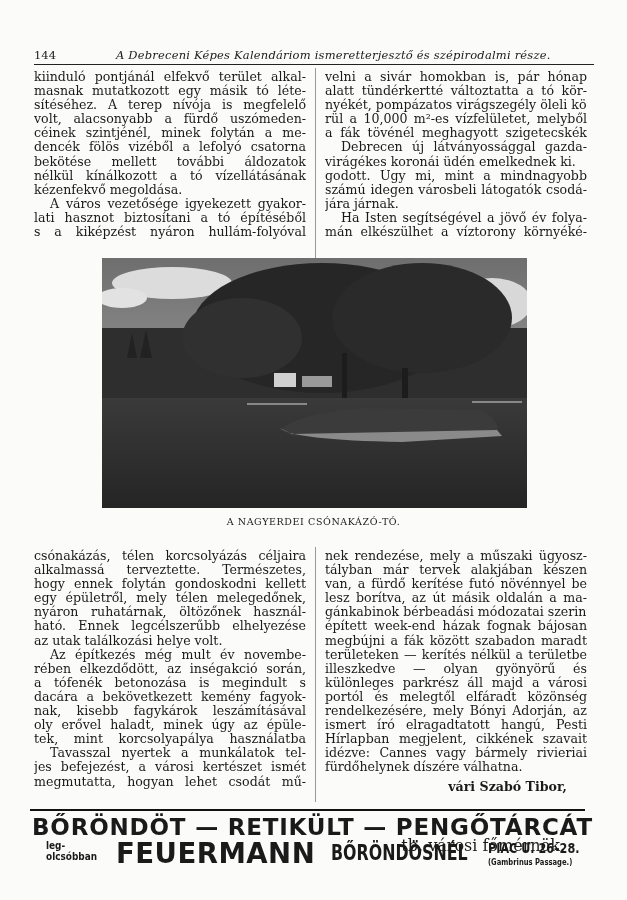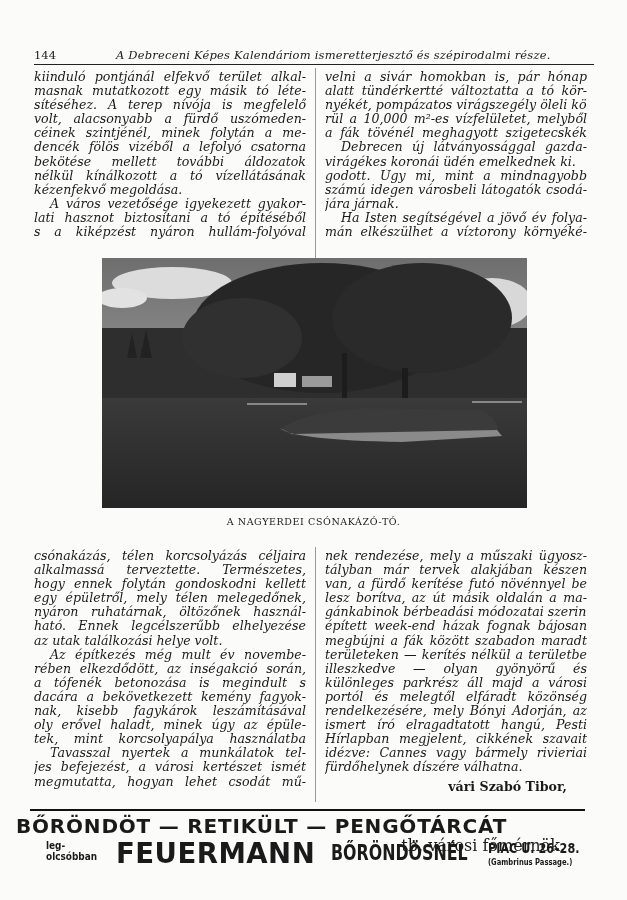--- a/index.html
+++ b/index.html
@@ -10,37 +10,37 @@
     .header {
       position: absolute; left: 34px; top: 46px; width: 560px; height: 18px;
       border-bottom: 1.5px solid #222; font-size: 11.5px;
     }
     .header .pnum { position: absolute; left: 0; top: 2px; }
     .header .title { position: absolute; left: 82px; top: 2px; font-style: italic; letter-spacing: 0.2px; }
     .col {
       position: absolute; font-size: 12.6px; line-height: 14.1px; text-align: justify;
       hyphens: manual;
     }
-    .col .line { display: block; text-align: justify; text-align-last: justify; white-space: nowrap; overflow: hidden; font-style: italic; }
+    .col .line { display: block; text-align: justify; text-align-last: justify; white-space: nowrap; overflow: hidden; }
     .col .line.last { text-align-last: left; }
     .vrule { position: absolute; width: 0; border-left: 1px solid #999; }
     .photo {
       position: absolute; left: 102px; top: 258px; width: 425px; height: 250px;
       background: #2b2b2b; overflow: hidden;
     }
     .caption {
       position: absolute; left: 0; width: 627px; top: 516px; text-align: center;
       font-size: 9.5px; letter-spacing: 0.6px;
     }
     .sig1 { position: absolute; right: 60px; top: 779px; font-weight: bold; font-size: 12.6px; }
     .sig2 { position: absolute; right: 62px; top: 836px; font-size: 16px; }
     .adrule { position: absolute; left: 30px; top: 809px; width: 555px; border-top: 2.5px solid #111; }
     .ad1 {
-      position: absolute; left: 16px; top: 814px; width: 550px;
-      font-family: "DejaVu Sans", sans-serif; font-weight: bold; font-size: 20px;
+      position: absolute; left: 32px; top: 814px; width: 550px;
+      font-family: "DejaVu Sans", sans-serif; font-weight: bold; font-size: 23px;
       letter-spacing: 0.8px; white-space: nowrap;
     }
     .ad2 { position: absolute; left: 46px; top: 838px; width: 540px; height: 40px; font-family: "DejaVu Sans", sans-serif; }
     .ad2 .leg { position: absolute; left: 0; top: 2px; font-size: 10.5px; font-weight: bold; line-height: 11px; transform: scaleX(0.85); transform-origin: left; }
     .ad2 .brand { position: absolute; left: 70px; top: -2px; font-size: 29px; font-weight: bold; letter-spacing: 0.5px; transform: scaleX(0.95); transform-origin: left; }
     .ad2 .shop { position: absolute; left: 285px; top: 2px; font-size: 22px; font-weight: bold; transform: scaleX(0.72); transform-origin: left; }
     .ad2 .addr { position: absolute; left: 442px; top: 2px; font-size: 14px; font-weight: bold; transform: scaleX(0.8); transform-origin: left; white-space: nowrap; }
     .ad2 .passage { position: absolute; left: 442px; top: 20px; font-size: 8px; font-weight: bold; transform: scaleX(0.85); transform-origin: left; white-space: nowrap; }
   </style>
 </head>

